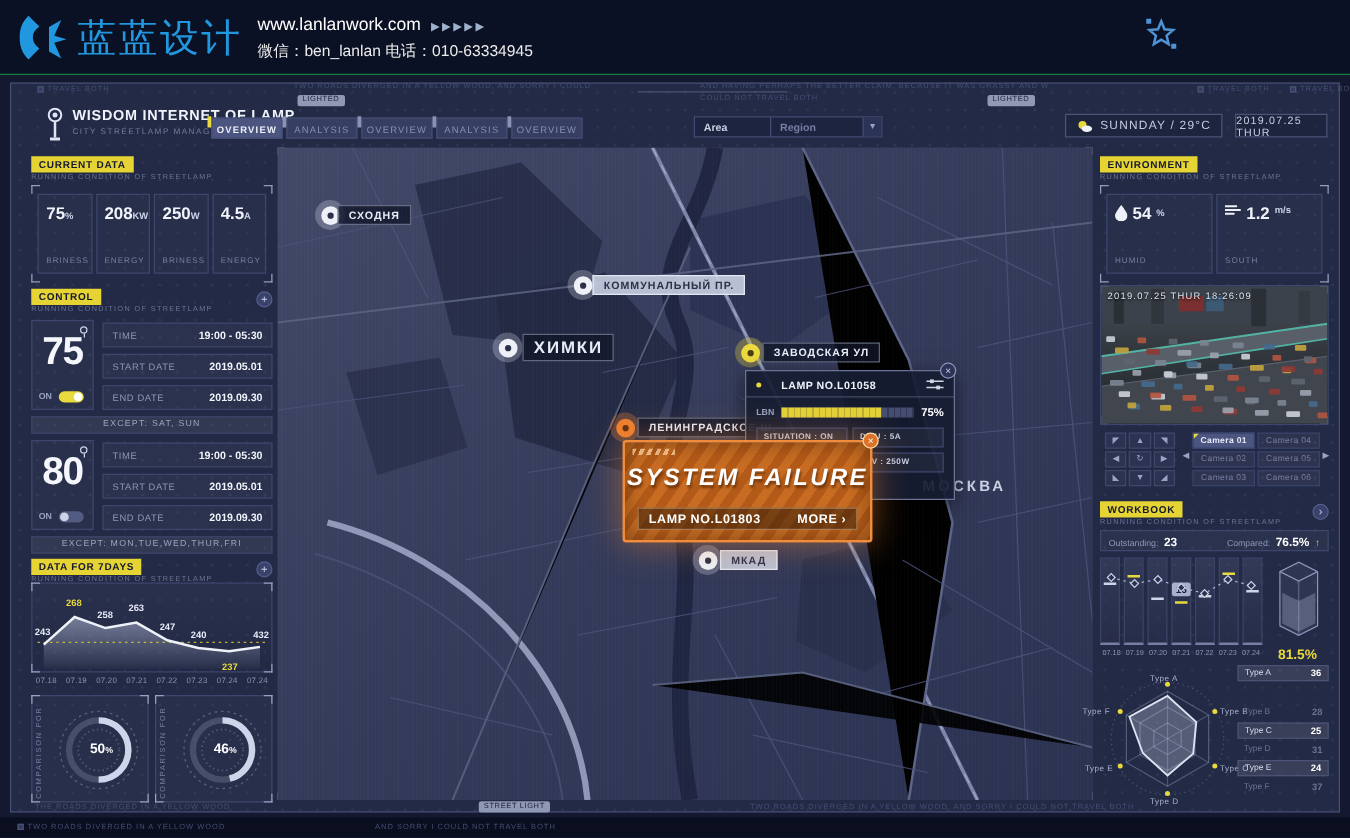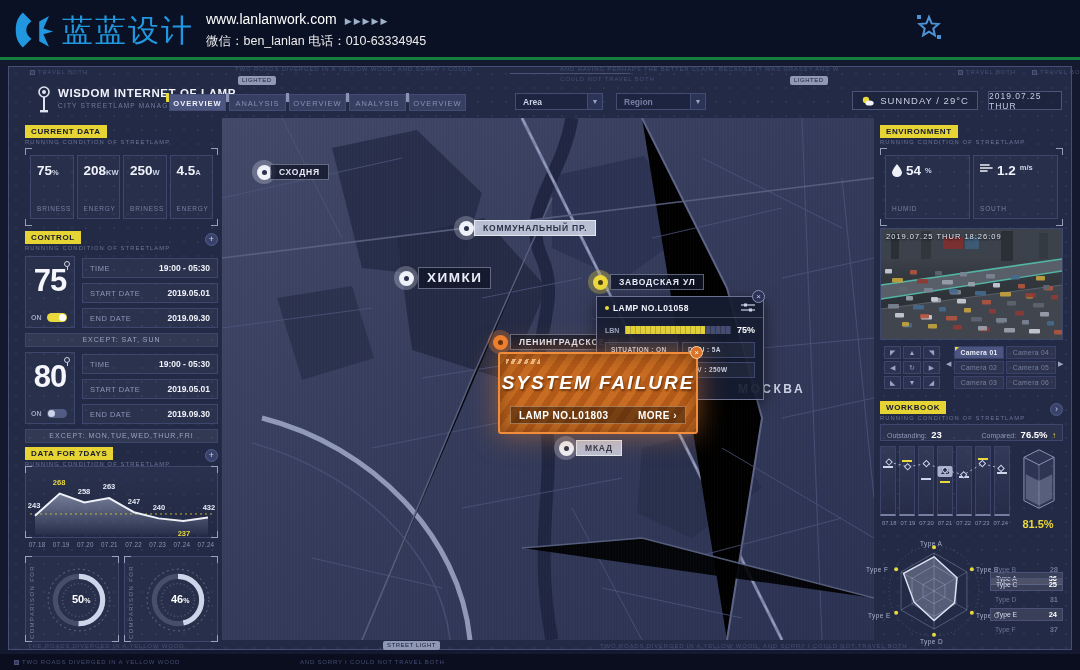--- a/index.html
+++ b/index.html
@@ -1,20 +1,20 @@
 <!DOCTYPE html>
 <html><head>
 <meta charset="utf-8">
 <style>
   *{box-sizing:border-box;margin:0;padding:0}
   body{background:#070a16;font-family:"Liberation Sans",sans-serif;-webkit-font-smoothing:antialiased}
   #app{position:relative;width:1080px;height:670px;overflow:hidden;background:#141930;color:#dfe4f2}
 
   
-  #banner{position:absolute;left:0;top:0;width:1080px;height:60px;background:#0b1124;border-bottom:3px solid #15803d}
+  #banner{position:absolute;left:0;top:0;width:1080px;height:60px;background:#0b1124;border-bottom:1px solid #15803d}
   #logo-ic{position:absolute;left:14px;top:9px;width:42px;height:42px}
   #logo-tx{position:absolute;left:62px;top:10px;font-size:31px;color:#2097de;letter-spacing:2px;font-weight:500}
   #site{position:absolute;left:206px;top:11px;font-size:14px;color:#fff}
   #site i{font-style:normal;font-size:9px;color:#9fb2cc;letter-spacing:2px;margin-left:8px}
   #contact{position:absolute;left:206px;top:33px;font-size:12.5px;color:#ececec}
   #services{position:absolute;left:452px;top:23px;width:460px;font-size:12.5px;color:#aeb3c2;font-style:italic;font-family:"Liberation Serif",serif;letter-spacing:.5px}
   #collect{position:absolute;left:916px;top:14px;display:flex;align-items:center;gap:7px}
   #collect span{font-size:25px;font-weight:700;font-style:italic;color:#4e93d6;font-family:"Liberation Serif",serif;letter-spacing:1px}
 
   
@@ -91,21 +91,21 @@
   .mlabel.big{height:22px;line-height:20px;font-size:13.5px;letter-spacing:1.5px}
   .mtext{position:absolute;font-size:12px;font-weight:700;color:#c9d0e2;letter-spacing:2.5px}
   .pin{position:absolute;width:24px;height:24px;border-radius:50%;display:flex;align-items:center;justify-content:center}
   .pin .mid{width:15px;height:15px;border-radius:50%;display:flex;align-items:center;justify-content:center}
   .pin .dot{width:5px;height:5px;border-radius:50%}
   .pin.white{background:rgba(235,240,250,.25)} .pin.white .mid{background:#eef1f8}.pin.white .dot{background:#2a3049}
   .pin.yellow{background:rgba(240,220,60,.3)} .pin.yellow .mid{background:#ecd93e}.pin.yellow .dot{background:#4a3d10}
   .pin.orange{background:rgba(240,130,50,.3)} .pin.orange .mid{background:#ee7f2e}.pin.orange .dot{background:#5c2c08}
 
   #lamp-popup{position:absolute;left:374px;top:178px;width:168px;height:104px;background:rgba(23,29,51,.93);border:1px solid #6a7394;box-shadow:0 4px 14px rgba(0,0,0,.5);z-index:5}
-  #lamp-popup .hd{display:flex;align-items:center;gap:4px;padding:6px 8px 4px 8px;border-bottom:1px solid rgba(150,160,195,.35)}
+  #lamp-popup .hd{display:flex;align-items:center;gap:16px;padding:6px 8px 4px 8px;border-bottom:1px solid rgba(150,160,195,.35)}
   #lamp-popup .hd .ydot{width:4px;height:4px;border-radius:50%;background:#e8d93c}
   #lamp-popup .hd b{font-size:8.5px;letter-spacing:.4px;color:#f0f3fa;flex:1}
   .lbnrow{display:flex;align-items:center;gap:6px;padding:7px 8px 5px 8px}
   .lbnrow .lab{font-size:7px;color:#9aa3c2;font-weight:700}
   .lbntrack{flex:1;height:8px;background:#454e72;background-image:repeating-linear-gradient(90deg,rgba(0,0,0,.25) 0 1px,transparent 1px 5px);position:relative}
   #lbn-fill{position:absolute;left:0;top:0;bottom:0;background:#e3d23a;background-image:repeating-linear-gradient(90deg,rgba(0,0,0,.18) 0 1px,transparent 1px 5px)}
   .lbnrow .pct{font-size:9px;font-weight:800;color:#fff}
   .fgrid{display:grid;grid-template-columns:1fr 1fr;gap:4px;padding:2px 8px}
   .fcell{border:1px solid #3d466c;background:rgba(255,255,255,.05);font-size:6.5px;font-weight:700;color:#c9d0e4;letter-spacing:.4px;line-height:14px;padding:0 5px;white-space:nowrap}
   .close-btn{position:absolute;width:13px;height:13px;border-radius:50%;background:#2b3356;border:1px solid #8a93b5;color:#cdd4e8;font-size:8px;line-height:11px;text-align:center;cursor:pointer;z-index:7}
@@ -204,21 +204,21 @@
   </svg>
   <div id="h-title">WISDOM INTERNET OF LAMP</div>
   <div id="h-sub">CITY STREETLAMP MANAGEMENT</div>
 
   <div class="tab active" style="left:169px">OVERVIEW</div>
   <div class="tab" style="left:229px">ANALYSIS</div>
   <div class="tab" style="left:289px">OVERVIEW</div>
   <div class="tab" style="left:349px">ANALYSIS</div>
   <div class="tab" style="left:409px">OVERVIEW</div>
 
-  <div class="filter" style="left:515px;width:88px">
+  <div class="filter" style="left:555px;width:88px">
     <span>Area</span>
     <span class="caret">▼</span>
   </div>
   <div class="filter" style="left:616px;width:90px;color:#767fa2">
     <span>Region</span>
     <span class="caret">▼</span>
   </div>
 
   <div class="hbox" style="left:852px;width:126px">
     <svg width="13" height="10" viewBox="0 0 13 10">
@@ -735,21 +735,21 @@
         <circle cx="14.154689854620038" cy="31.15" r="2" fill="#e8d93c"></circle>
       </svg>
   </div>
   <span class="rlabel" style="left:920px;top:540px">Type A</span>
   <span class="rlabel" style="left:976px;top:566px">Type B</span>
   <span class="rlabel" style="left:976px;top:612px">Type C</span>
   <span class="rlabel" style="left:920px;top:638px">Type D</span>
   <span class="rlabel" style="left:868px;top:612px">Type E</span>
   <span class="rlabel" style="left:866px;top:566px">Type F</span>
 
-  <div class="trow boxed" style="top:572px">
+  <div class="trow boxed" style="top:532px">
       <span>Type A</span>
       <b>36</b>
     </div>
   <div class="trow dim" style="top:563px">
       <span>Type B</span>
       <b>28</b>
     </div>
   <div class="trow boxed" style="top:578px">
       <span>Type C</span>
       <b>25</b>

